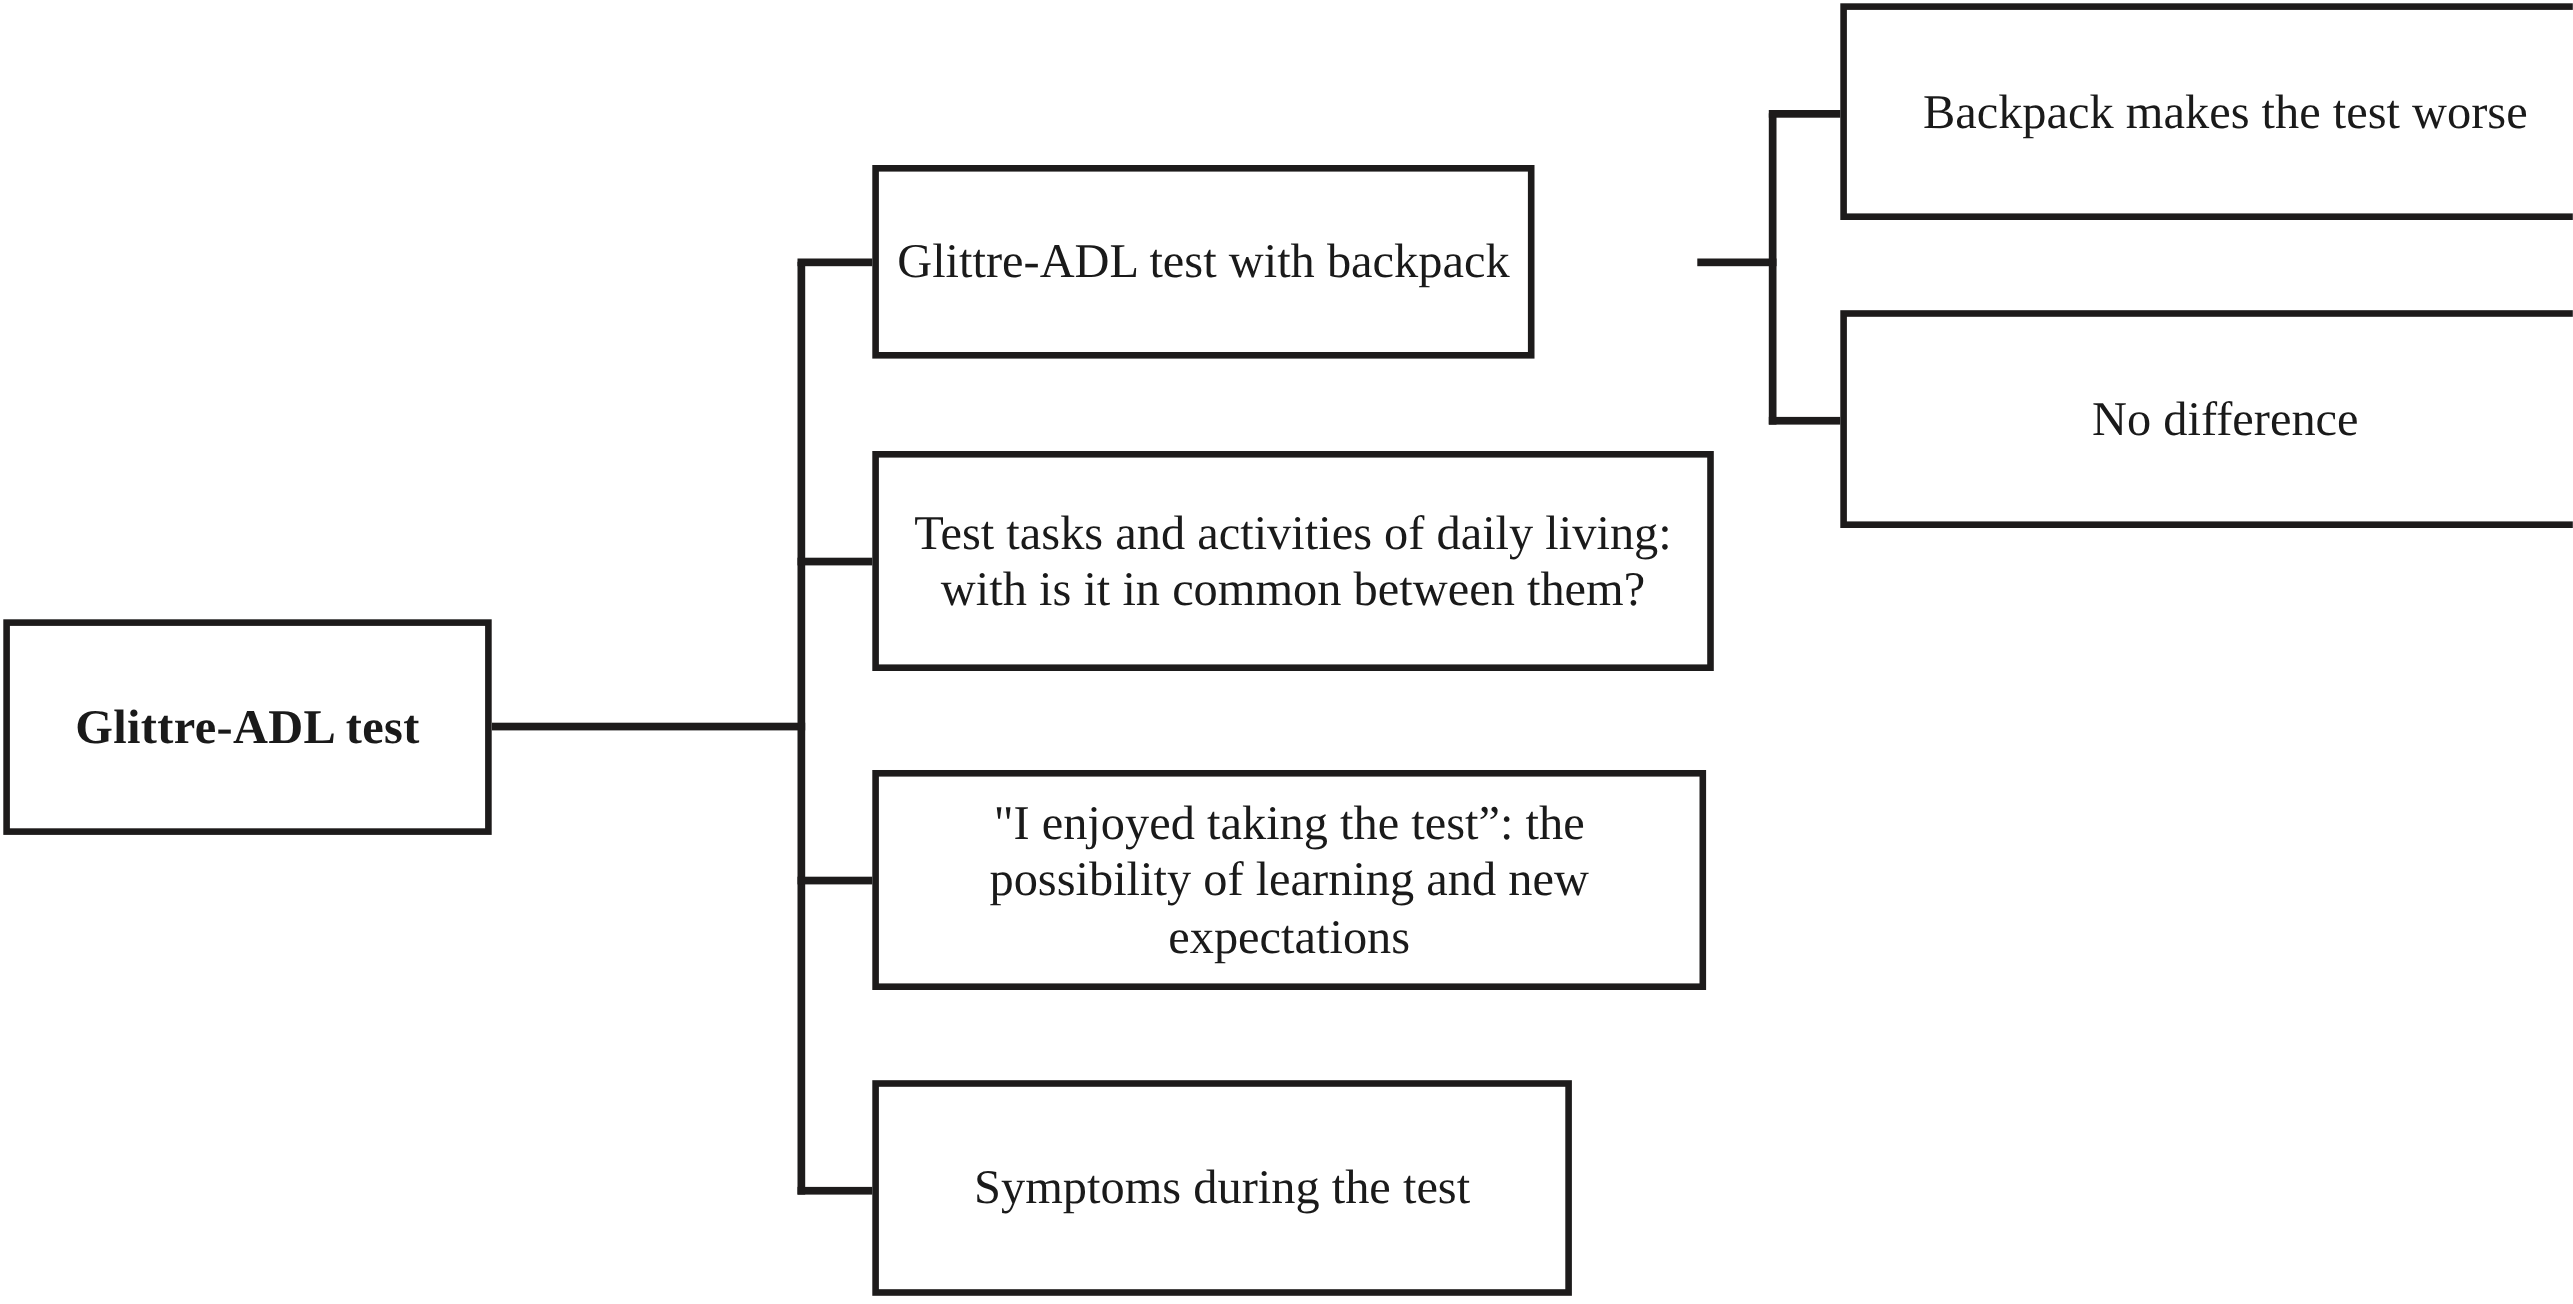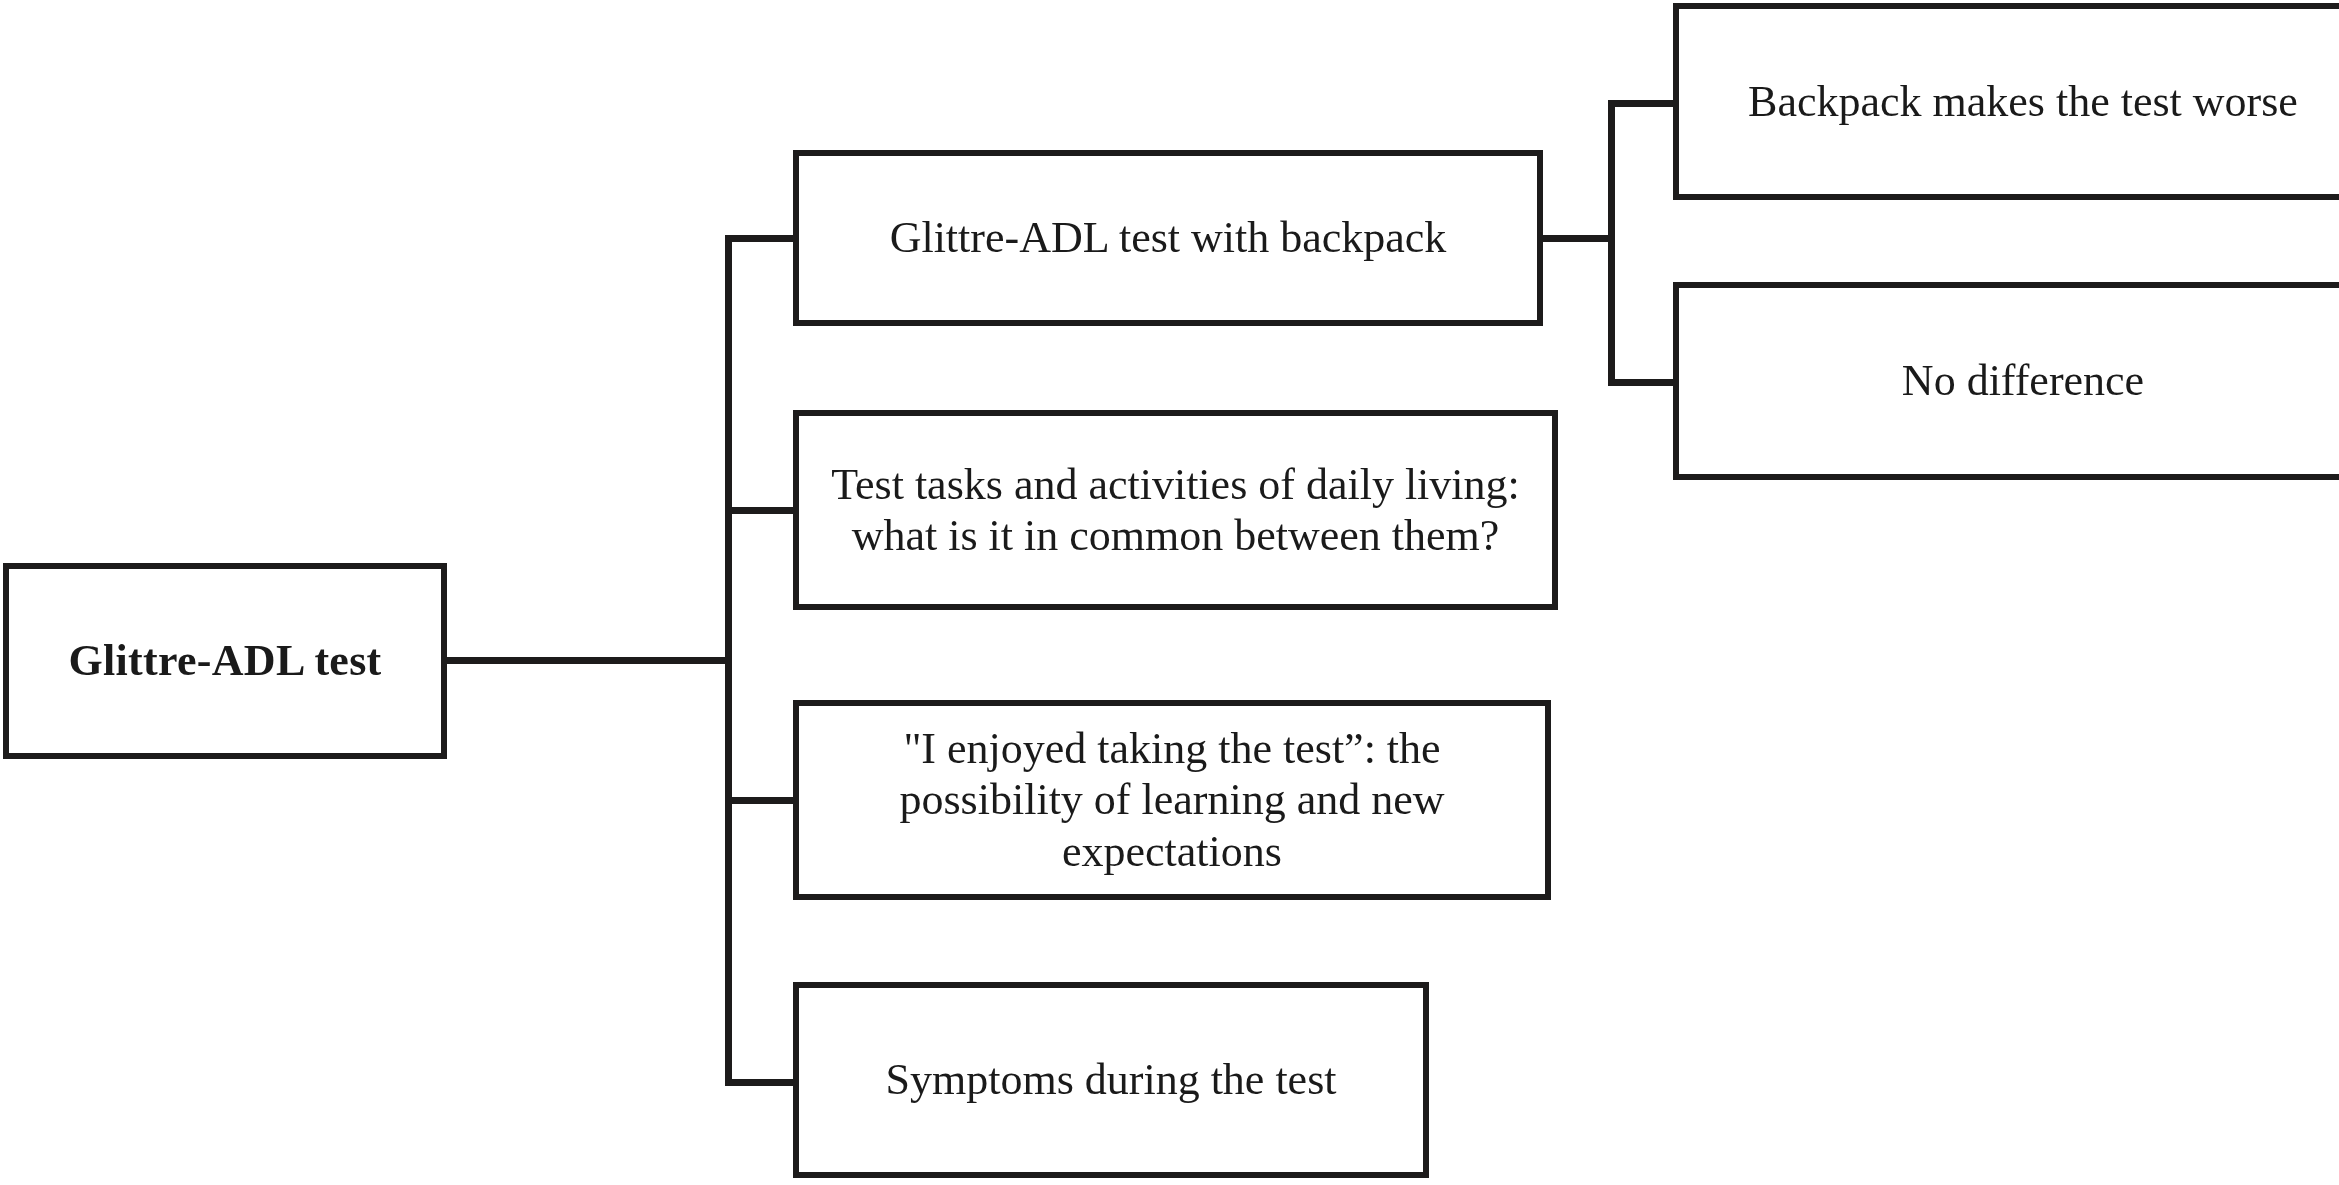--- a/index.html
+++ b/index.html
@@ -48,21 +48,21 @@
     font-size: 44px;
     font-weight: bold;
     letter-spacing: 0.3px;
   }
 
   .node-l2 {
     left: 793px;
     font-size: 44px;
     font-weight: normal;
   }
-  .node-backpack   { top: 150px;  width: 750px; height: 176px; justify-content: flex-end; }
+  .node-backpack   { top: 150px;  width: 602px; height: 176px; justify-content: flex-end; }
   .node-tasks      { top: 410px;  width: 765px; height: 200px; }
   .node-enjoyed    { top: 700px;  width: 758px; height: 200px; }
   .node-symptoms   { top: 982px;  width: 636px; height: 196px; }
 
   .node-l3 {
     left: 1673px;
     width: 700px;
     font-size: 44px;
     font-weight: normal;
   }
@@ -113,21 +113,21 @@
 
   <div class="node node-root">
     <span class="label">Glittre-ADL test</span>
   </div>
 
   <div class="node node-l2 node-backpack">
     <span class="label">Glittre-ADL test with backpack</span>
   </div>
 
   <div class="node node-l2 node-tasks">
-    <span class="label">Test tasks and activities of daily living: what is it in common between them?</span>
+    <span class="label">Test tasks and activities of daily living: with is it in common between them?</span>
   </div>
 
   <div class="node node-l2 node-enjoyed">
     <span class="label">"I enjoyed taking the test”: the possibility of learning and new expectations</span>
   </div>
 
   <div class="node node-l2 node-symptoms">
     <span class="label">Symptoms during the test</span>
   </div>
 

